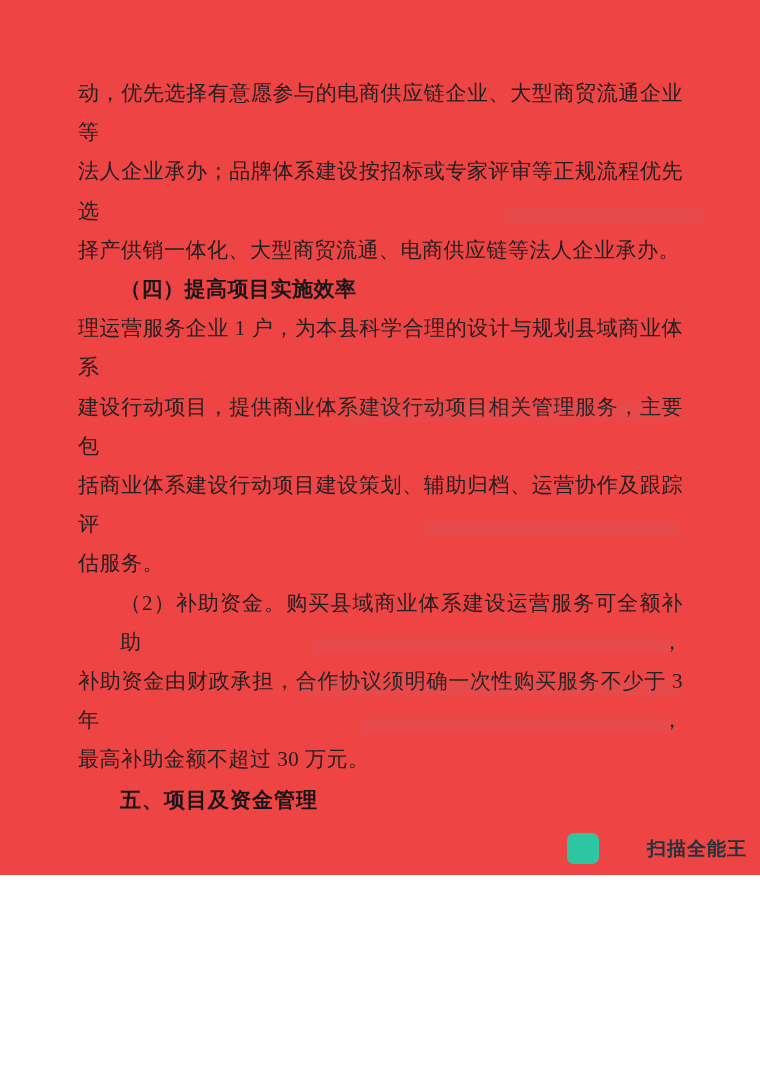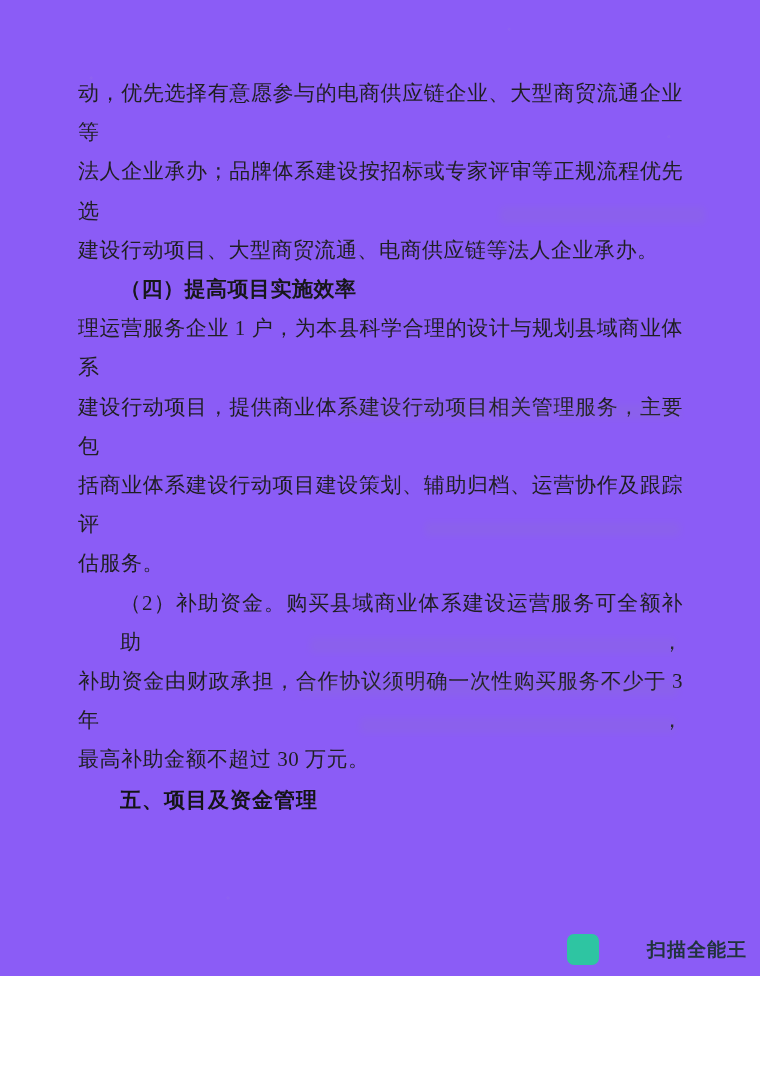--- a/index.html
+++ b/index.html
@@ -3,22 +3,22 @@
 <meta charset="utf-8">
 <style>
   html, body {
     margin: 0;
     padding: 0;
     background: #ffffff;
   }
   .page {
     position: relative;
     width: 760px;
-    height: 976px;
-    background: #8b5cf6;
+    height: 875px;
+    background: #ef4444;
     overflow: hidden;
     font-family: "Liberation Serif", "DejaVu Serif", serif;
   }
   
   .page::before {
     content: "";
     position: absolute;
     inset: 0;
     background:
       radial-gradient(circle at 12% 8%, rgba(180,170,175,0.07) 0 1px, transparent 2px),
@@ -119,21 +119,21 @@
 </style>
 </head>
 <body>
 
 <div class="page">
 
   <div class="content">
     <div id="text-block">
         <div class="line body fill">动，优先选择有意愿参与的电商供应链企业、大型商贸流通企业等</div>
         <div class="line body fill">法人企业承办；品牌体系建设按招标或专家评审等正规流程优先选</div>
-        <div class="line body">建设行动项目、大型商贸流通、电商供应链等法人企业承办。</div>
+        <div class="line body">择产供销一体化、大型商贸流通、电商供应链等法人企业承办。</div>
         <div class="line kaiti indent">（四）提高项目实施效率</div>
         <div class="line body fill">理运营服务企业 1 户，为本县科学合理的设计与规划县域商业体系</div>
         <div class="line body fill">建设行动项目，提供商业体系建设行动项目相关管理服务，主要包</div>
         <div class="line body fill">括商业体系建设行动项目建设策划、辅助归档、运营协作及跟踪评</div>
         <div class="line body">估服务。</div>
         <div class="line body indent fill">（2）补助资金。购买县域商业体系建设运营服务可全额补助，</div>
         <div class="line body fill">补助资金由财政承担，合作协议须明确一次性购买服务不少于 3 年，</div>
         <div class="line body">最高补助金额不超过 30 万元。</div>
         <div class="line heiti indent">五、项目及资金管理</div>
       </div>

